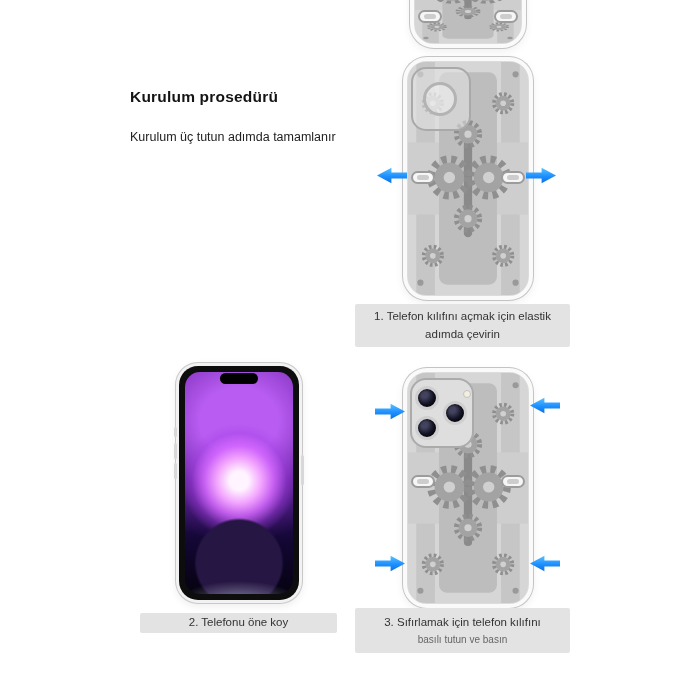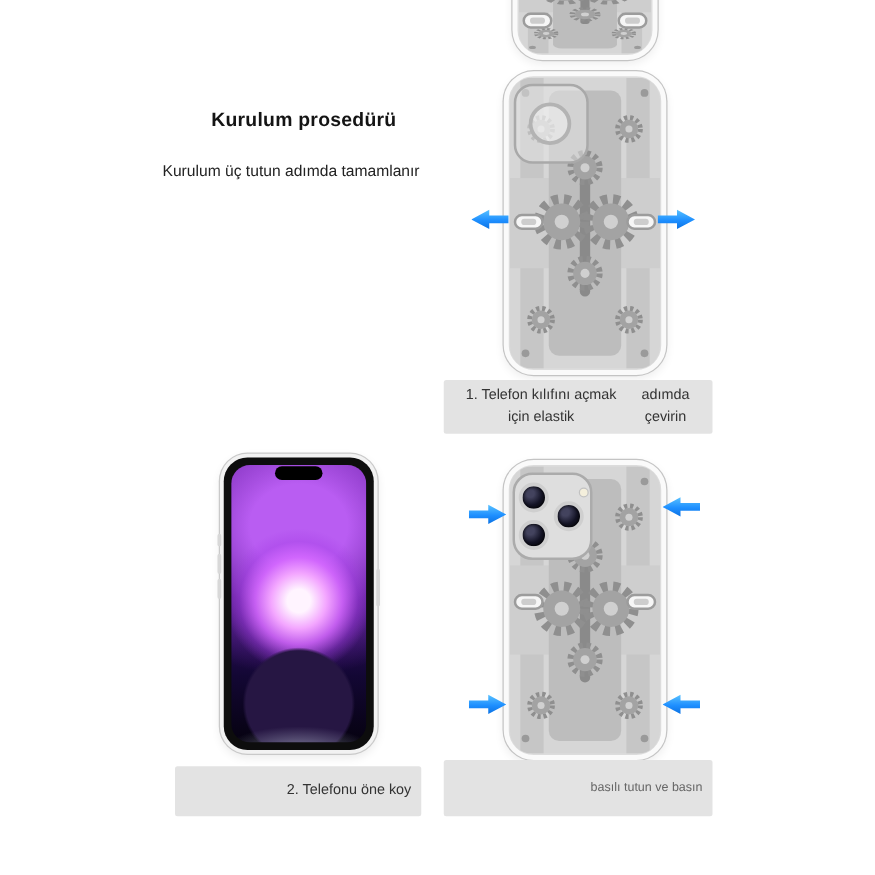--- a/index.html
+++ b/index.html
@@ -1,28 +1,28 @@
 <!DOCTYPE html>
 <html><head>
 <meta charset="utf-8">
 <style>
   * { margin:0; padding:0; box-sizing:border-box; }
   html,body { background:#fff; font-family:"Liberation Sans", sans-serif; }
   .canvas { position:relative; width:700px; height:700px; background:#ffffff; overflow:hidden; margin:0 auto; }
 
   
-  .title { position:absolute; left:130px; top:88px; font-size:15.5px; font-weight:700; color:#141414; letter-spacing:.2px;margin-left:39px; }
+  .title { position:absolute; left:130px; top:88px; font-size:15.5px; font-weight:700; color:#141414; letter-spacing:.2px; }
   .subtitle { position:absolute; left:130px; top:130px; font-size:12.5px; color:#222; }
 
-  .caption { position:absolute; background:#e3e3e3; color:#333; display:flex; flex-direction:row;
-             align-items:center; justify-content:flex-end; text-align:center; font-size:11.5px;
+  .caption { position:absolute; background:#e3e3e3; color:#333; display:flex; flex-direction:column;
+             align-items:center; justify-content:center; text-align:center; font-size:11.5px;
              line-height:1.5; border-radius:2px; padding:2px 8px; }
   .caption .sub2 { font-size:10px; color:#666; }
   #caption1 { left:355px; top:304px; width:215px; height:43px; }
-  #caption2 { left:140px; top:613px; width:197px; height:40px; }
+  #caption2 { left:140px; top:613px; width:197px; height:20px; }
   #caption3 { left:355px; top:608px; width:215px; height:45px; }
 
   
   .case { position:absolute; width:130px; border:4px solid #fafafa; border-radius:24px; background:#dcdcdc;
           box-shadow:0 0 0 1px #c4c4c4, 0 3px 8px rgba(0,0,0,.07); }
   #case0 { left:410px; top:-58px; width:116px; height:106px; }
   #case1 { left:403px; top:57px;  height:243px; }
   #case3 { left:403px; top:368px; height:240px; }
   .mech-wrap { position:absolute; inset:1px; border-radius:18px; overflow:hidden; }
   .mech-wrap svg { width:100%; height:100%; display:block; }
@@ -177,16 +177,17 @@
     </div>
     <div class="buckle bk-l"></div>
     <div class="buckle bk-r"></div>
   </div>
   <div class="arrow pt-right" id="a3LT"></div>
   <div class="arrow pt-left" id="a3RT"></div>
   <div class="arrow pt-right" id="a3LB"></div>
   <div class="arrow pt-left" id="a3RB"></div>
 
   <div class="caption" id="caption3">
+    <div>3. Sıfırlamak için telefon kılıfını</div>
     <div class="sub2">basılı tutun ve basın</div>
   </div>
 
 </div>
 
 </body></html>

